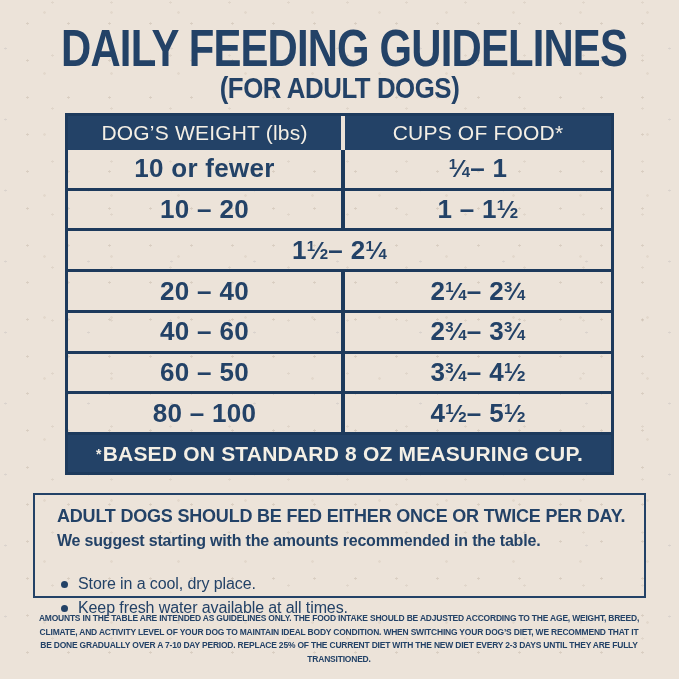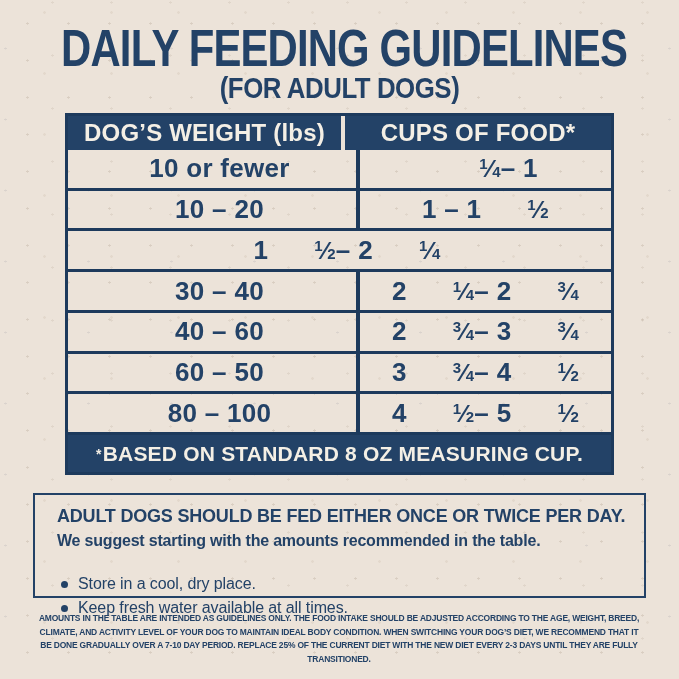--- a/index.html
+++ b/index.html
@@ -41,43 +41,43 @@
     transform:scaleX(.86); transform-origin:50% 50%;
     white-space:nowrap;
   }
   .feeding-table{
     position:absolute; left:65px; top:113px; width:549px;
     border:3px solid var(--navy-dark);
   }
   .t-head{ display:flex; height:34px; background:var(--navy); }
   .t-head .cell{
     display:flex; align-items:center; justify-content:center;
-    color:var(--light); font-weight:700; font-size:24px; letter-spacing:.2px;
+    color:var(--light); font-weight:400; font-size:21px; letter-spacing:.2px;
     white-space:nowrap;
   }
   .t-head .cell.c1{ width:277px; border-right:4px solid var(--cream); }
   .t-head .cell.c2{ flex:1; }
   .t-body{ display:flex; flex-direction:column; height:282px; }
-  .t-row{ display:flex; flex:1;padding-left:15px; }
+  .t-row{ display:flex; flex:1; }
   .t-row + .t-row{ border-top:3px solid var(--navy-dark); }
   .t-row .cell{
     display:flex; align-items:center; justify-content:center;
     font-weight:700; font-size:26px; color:var(--navy);
     white-space:nowrap; letter-spacing:.3px;
   }
   .t-row .cell.c1{ width:277px; border-right:4px solid var(--navy-dark); }
   .t-row .cell.c2{ flex:1; }
   .t-foot{
     display:flex; align-items:center; justify-content:center;
     height:40px; background:var(--navy); border-top:3px solid var(--navy-dark);
     color:var(--light); font-weight:700; font-size:21px; letter-spacing:.2px;
     white-space:nowrap;
   }
   .t-foot .sup{ font-size:14px; vertical-align:7px; margin-right:1px; }
-  .frac{ display:inline-block;margin-left:46px; }
+  .frac{ display:inline-block; }
   .fr-n{ font-size:15px; vertical-align:8px; }
   .fr-s{ font-size:24px; }
   .fr-d{ font-size:15px; vertical-align:0; }
   .info-box{
     position:absolute; left:33px; top:493px; width:613px; height:105px;
     border:2.5px solid var(--navy);
     padding:11px 22px 0 22px;
     background:transparent;
   }
   .info-heading{ font-size:18px; font-weight:700; letter-spacing:-.2px; white-space:nowrap; }
@@ -116,21 +116,21 @@
           <div class="cell c2"><span class="frac"><span class="fr-n">1</span><span class="fr-s">⁄</span><span class="fr-d">4</span></span> – 1</div>
         </div>
         <div class="t-row">
           <div class="cell c1">10 – 20</div>
           <div class="cell c2">1 – 1 <span class="frac"><span class="fr-n">1</span><span class="fr-s">⁄</span><span class="fr-d">2</span></span></div>
         </div>
         <div class="t-row">
           <div class="cell c2">1 <span class="frac"><span class="fr-n">1</span><span class="fr-s">⁄</span><span class="fr-d">2</span></span> – 2 <span class="frac"><span class="fr-n">1</span><span class="fr-s">⁄</span><span class="fr-d">4</span></span></div>
         </div>
         <div class="t-row">
-          <div class="cell c1">30 – 40</div>
+          <div class="cell c1">20 – 40</div>
           <div class="cell c2">2 <span class="frac"><span class="fr-n">1</span><span class="fr-s">⁄</span><span class="fr-d">4</span></span> – 2 <span class="frac"><span class="fr-n">3</span><span class="fr-s">⁄</span><span class="fr-d">4</span></span></div>
         </div>
         <div class="t-row">
           <div class="cell c1">40 – 60</div>
           <div class="cell c2">2 <span class="frac"><span class="fr-n">3</span><span class="fr-s">⁄</span><span class="fr-d">4</span></span> – 3 <span class="frac"><span class="fr-n">3</span><span class="fr-s">⁄</span><span class="fr-d">4</span></span></div>
         </div>
         <div class="t-row">
           <div class="cell c1">60 – 50</div>
           <div class="cell c2">3 <span class="frac"><span class="fr-n">3</span><span class="fr-s">⁄</span><span class="fr-d">4</span></span> – 4 <span class="frac"><span class="fr-n">1</span><span class="fr-s">⁄</span><span class="fr-d">2</span></span></div>
         </div>

